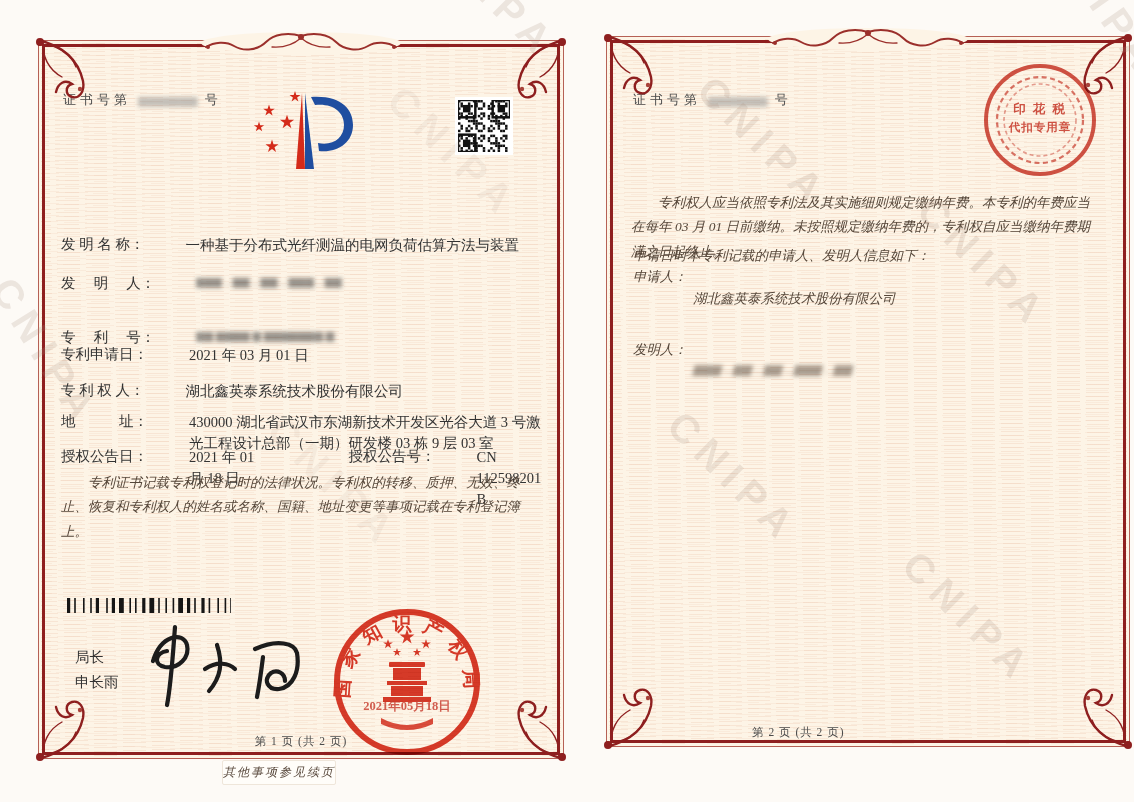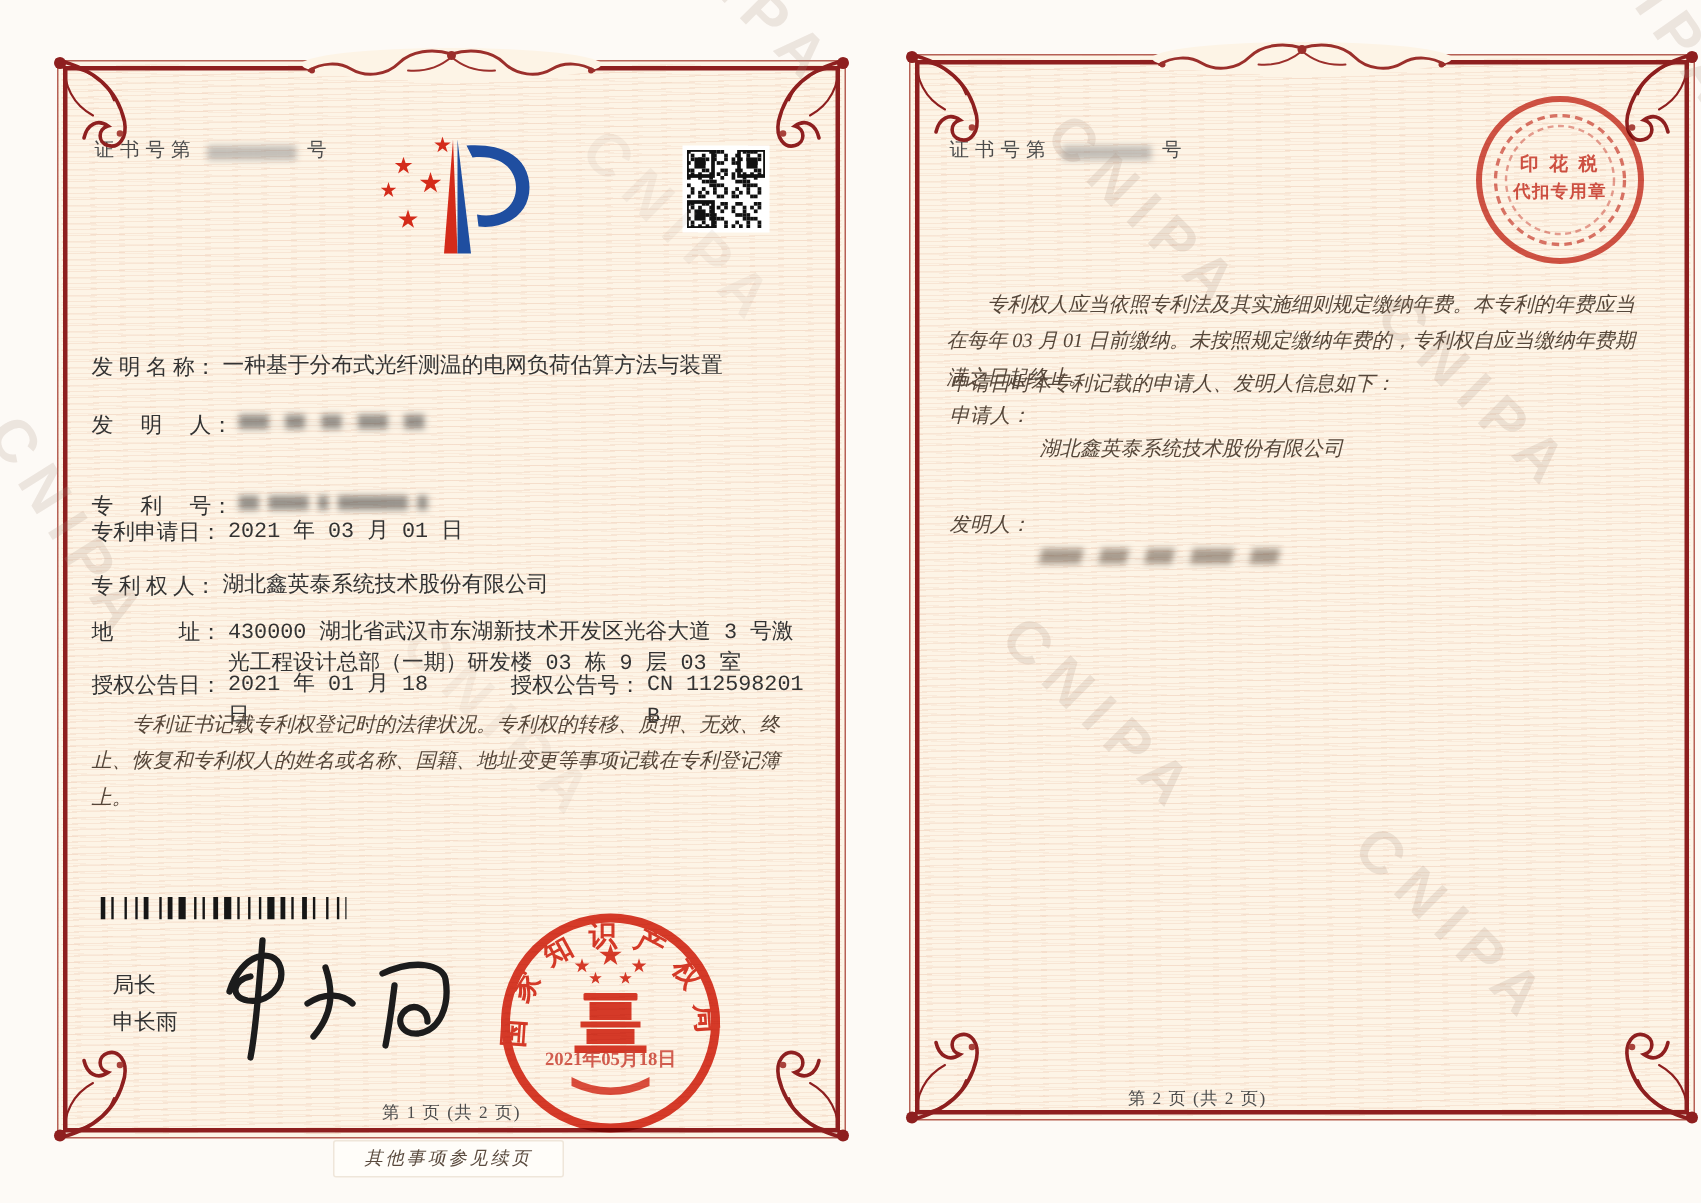--- a/index.html
+++ b/index.html
@@ -49,35 +49,35 @@
   }
   .redacted{
     filter:blur(2px);opacity:.5;color:#8a8a8a;letter-spacing:0px;
     font-size:11px;
   }
   .title{
     width:100%;text-align:center;font-size:30px;font-weight:bold;color:#252525;
     letter-spacing:16px;text-indent:16px;font-family:"Liberation Serif",serif;
   }
   .f-row{position:absolute;left:22px;right:18px;display:flex;align-items:flex-start;
-    font-size:14.5px;color:#333;}
+    font-size:14.5px;color:#333;gap:37px;}
   .f-label{flex:0 0 auto;white-space:pre;color:#333;}
-  .f-value{margin-left:4px;color:#333;line-height:1.45;font-family:Liberation Mono, monospace;}
+  .f-value{margin-left:4px;color:#333;line-height:1.45;}
   .paras{font-size:13.5px;line-height:1.8;color:#554639;font-style:italic;
     font-family:"Liberation Serif",serif;}
   .paras p{margin:0;text-indent:2em;}
   .kai{font-style:italic;color:#554639;font-family:"Liberation Serif",serif;}
   .footer-txt{font-size:11.5px;color:#4c4c4c;letter-spacing:1px;}
 
   .director{font-size:14.5px;color:#333;line-height:1.7;font-family:"Liberation Serif",serif;}
 
   .note-box{
     position:absolute;left:222px;top:760px;z-index:3;
     background:#fffdf9;border:1px solid #efe6da;border-radius:2px;
-    padding:3px 20px;font-size:12px;color:#5a4a3e;font-style:italic;
+    padding:3px 0;font-size:12px;color:#5a4a3e;font-style:italic;
     letter-spacing:2px;
   }
 
   .seal-wrap{position:absolute;z-index:6;opacity:.92;mix-blend-mode:multiply;}
   svg{display:block;}
 </style>
 </head>
 <body>
 
 <div class="canvas">

